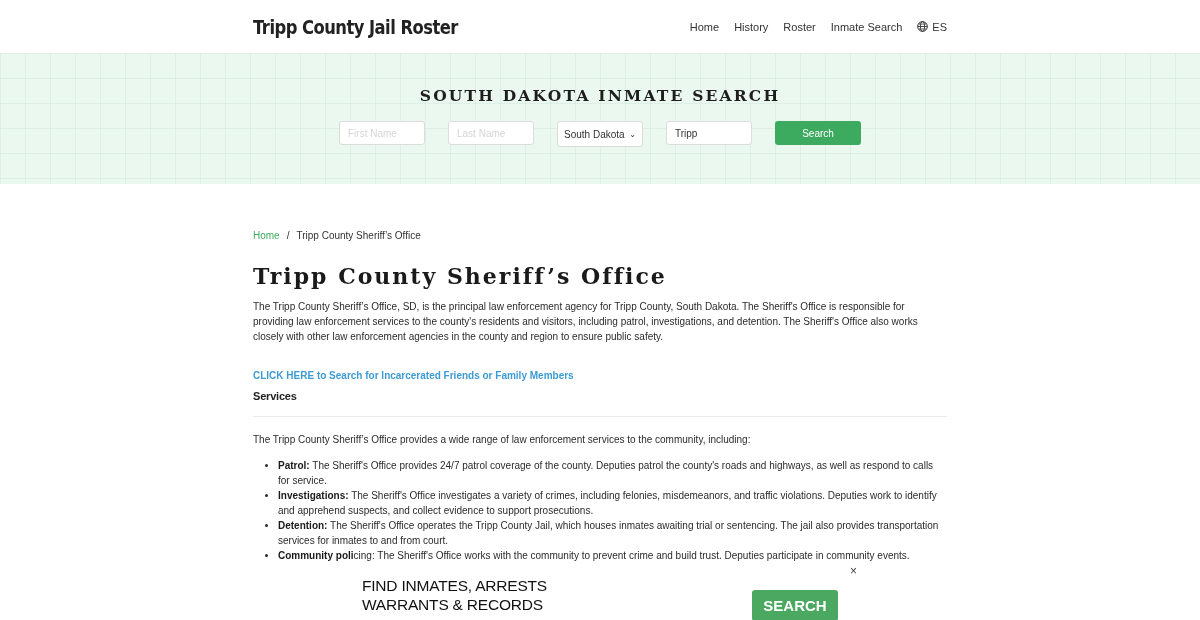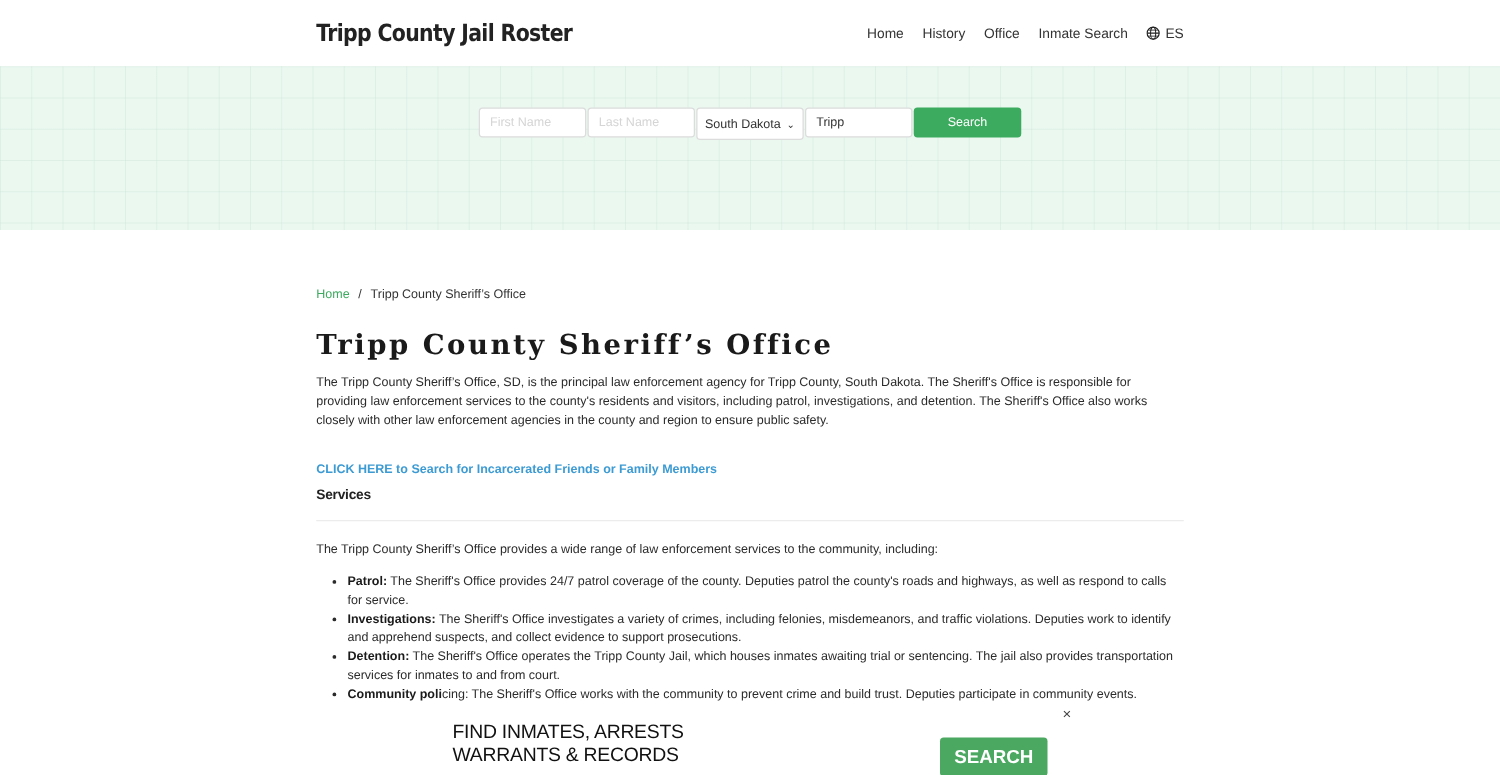--- a/index.html
+++ b/index.html
@@ -19,21 +19,21 @@
     height: 131px;
     background-color: #eaf8f0;
     background-image:
       linear-gradient(to right, rgba(200,225,210,0.35) 1px, transparent 1px),
       linear-gradient(to bottom, rgba(200,225,210,0.35) 1px, transparent 1px);
     background-size: 25px 25px;
     display: flex; flex-direction: column; align-items: center;
     padding-top: 33px;
   }
   .hero-title { font-family: "DejaVu Serif", serif; font-weight: bold; font-size: 15.5px; letter-spacing: 2.2px; color: #1e1e1e; margin-bottom: 16px; }
-  .search-row { display: flex; gap: 1px; }
+  .search-row { display: flex; gap: 23px; }
   .field { width: 86px; height: 24px; border: 1px solid #dcdcdc; border-radius: 3px; background: #fff; font-size: 10px; padding: 0 8px; color: #333; font-family: "Liberation Sans", sans-serif; }
   .field::placeholder { color: #d5d5d5; }
   .select { width: 86px; height: 24px; border: 1px solid #dcdcdc; border-radius: 3px; background: #fff; font-size: 10px; padding: 12px 6px; display: flex; align-items: center; justify-content: space-between; color: #333; cursor: pointer; overflow: hidden; white-space: nowrap; }
   .select .sel-text { overflow: hidden; width: 66px; }
   .select .chev { font-size: 8px; color: #333; }
   .search-btn { width: 86px; height: 24px; background: #3dab5f; color: #fff; border: none; border-radius: 3px; font-size: 10px; font-family: "Liberation Sans", sans-serif; cursor: pointer; }
 
   
   .main { padding: 0 253px; }
   .breadcrumb { margin-top: 46px; font-size: 10px; color: #333; display: flex; gap: 7px; }
@@ -57,36 +57,37 @@
   .banner-close { position: absolute; left: 850px; top: 564px; font-size: 12px; color: #444; cursor: pointer; }
 </style>
 </head>
 <body>
 
 <header class="header">
   <div class="brand">Tripp County Jail Roster</div>
   <nav class="nav">
     <a>Home</a>
     <a>History</a>
-    <a>Office</a>
+    <a>Roster</a>
     <a>Inmate Search</a>
     <a class="lang">
       <svg class="globe" viewBox="0 0 16 16">
         <circle cx="8" cy="8" r="7" fill="none" stroke="#222" stroke-width="1.4"></circle>
         <ellipse cx="8" cy="8" rx="3" ry="7" fill="none" stroke="#222" stroke-width="1.2"></ellipse>
         <line x1="1" y1="8" x2="15" y2="8" stroke="#222" stroke-width="1.2"></line>
         <line x1="2.5" y1="4.5" x2="13.5" y2="4.5" stroke="#222" stroke-width="1"></line>
         <line x1="2.5" y1="11.5" x2="13.5" y2="11.5" stroke="#222" stroke-width="1"></line>
       </svg>
       <span>ES</span>
     </a>
   </nav>
 </header>
 
 <section class="hero">
+  <h1 class="hero-title">SOUTH DAKOTA INMATE SEARCH</h1>
   <div class="search-row">
     <input class="field" type="text" placeholder="First Name" style="">
     <input class="field" type="text" placeholder="Last Name" style="">
     <div class="select">
       <span class="sel-text">South Dakota</span>
       <span class="chev">⌄</span>
     </div>
     <input class="field" type="text" value="Tripp" style="">
     <button class="search-btn">Search</button>
   </div>

